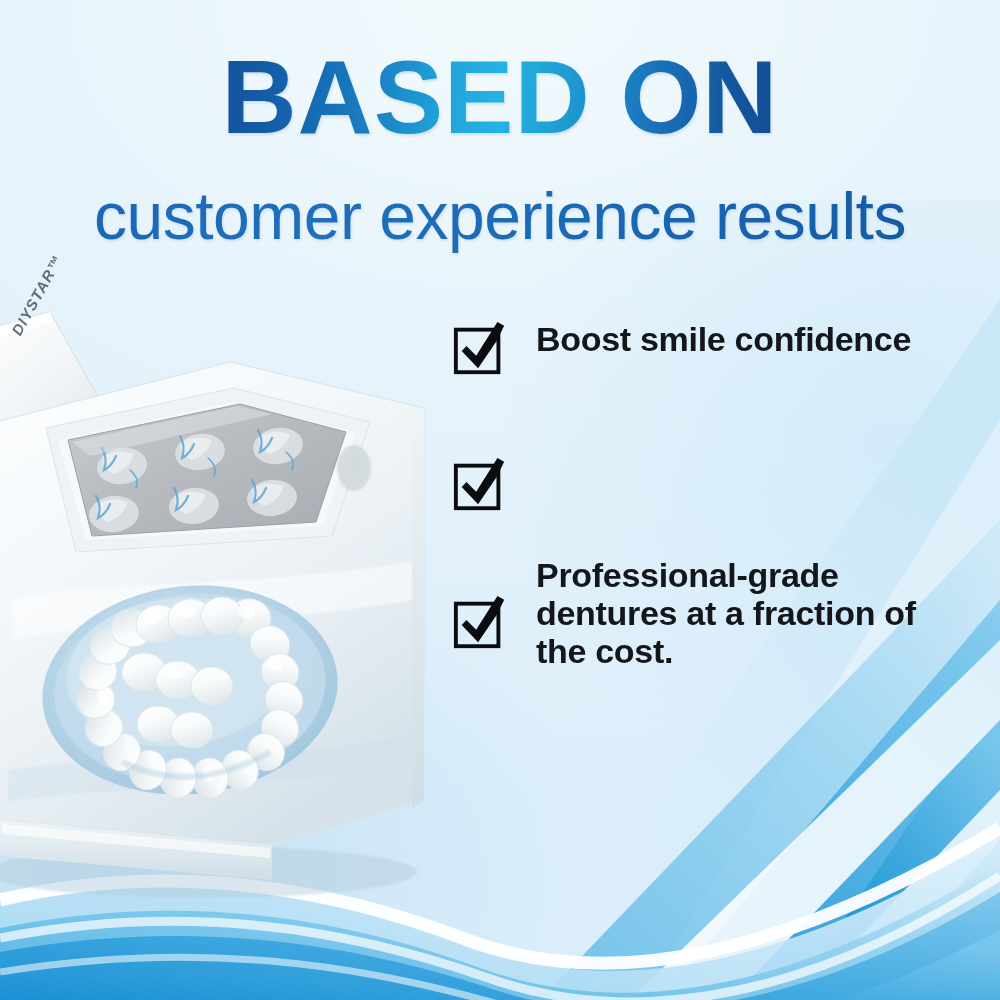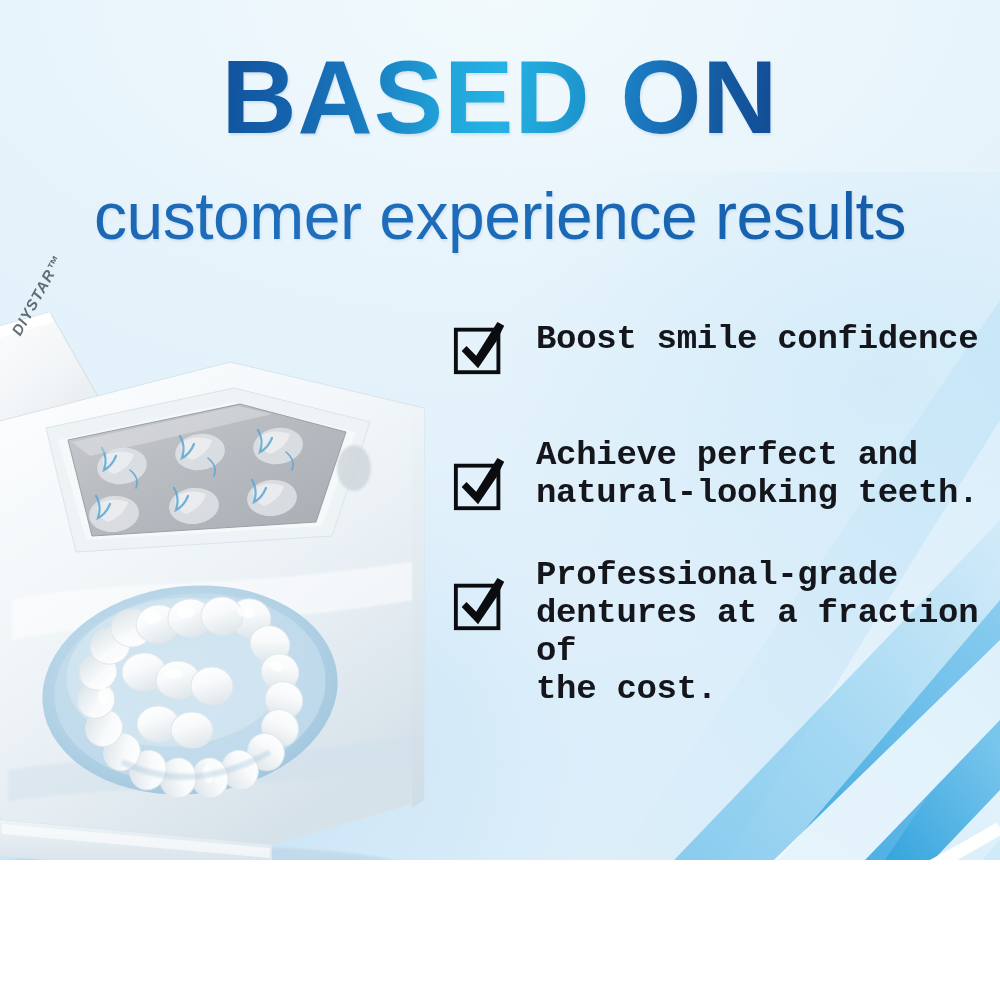--- a/index.html
+++ b/index.html
@@ -6,21 +6,21 @@
   * { margin:0; padding:0; box-sizing:border-box; }
   html, body {
     width:1000px; height:1000px;
     font-family:"Liberation Sans", sans-serif;
     overflow:hidden;
   }
 
   
   .poster {
     position:relative;
-    width:1000px; height:860px;
+    width:1000px; height:1000px;
     background:
       radial-gradient(ellipse 120% 80% at 50% 0%, #f2fafd 0%, #e6f3fb 45%, #dceefa 100%);
     overflow:hidden;
   }
 
   
   .bg-tint-left {
     position:absolute; left:-10%; bottom:-5%;
     width:70%; height:55%;
     background:radial-gradient(ellipse at 30% 70%, rgba(173,214,240,.55) 0%, rgba(173,214,240,0) 70%);
@@ -115,34 +115,34 @@
   .checkbox {
     flex:0 0 auto;
     width:58px; height:58px;
     position:relative;
     margin-right:26px;
     margin-top:2px;
   }
   .checkbox svg { display:block; width:100%; height:100%; overflow:visible; }
 
   .feature-text {
-    font-family:Liberation Mono, monospace;
+    font-family:Liberation Sans, sans-serif;
     font-weight:600;
     font-size:34px;
     line-height:1.12;
     color:#14161c;
     letter-spacing:-0.3px;
     padding-top:2px;
     white-space:pre-line;
   }
 
   
   .feature.f1 { margin-bottom:56px; }
   .feature.f2 { margin-bottom:40px; }
-  .feature.f3 { margin-bottom:30px; }
+  .feature.f3 { margin-bottom:30px;align-items:center; }
   .feature.f2 .checkbox, .feature.f3 .checkbox, .feature.f4 .checkbox { margin-top:22px; }
 </style>
 </head>
 <body>
 
 <div class="poster">
 
   <div class="bg-tint-left"></div>
   <div class="bg-tint-right"></div>
 
@@ -377,22 +377,20 @@
       <div class="feature-text">Boost smile confidence</div>
     </div>
 
     <div class="feature f2">
       <div class="checkbox">
         <svg viewBox="0 0 60 60">
           <rect x="4" y="10" width="44" height="44" fill="none" stroke="#0b0c0f" stroke-width="4"></rect>
           <path d="M10,32 L15,27 L25,37 L47,2 L54,6 L46,22 L27,50 Z" fill="#0b0c0f"></path>
         </svg>
       </div>
-      <div class="feature-text">Achieve perfect and
-natural-looking teeth.</div>
     </div>
 
     <div class="feature f3">
       <div class="checkbox">
         <svg viewBox="0 0 60 60">
           <rect x="4" y="10" width="44" height="44" fill="none" stroke="#0b0c0f" stroke-width="4"></rect>
           <path d="M10,32 L15,27 L25,37 L47,2 L54,6 L46,22 L27,50 Z" fill="#0b0c0f"></path>
         </svg>
       </div>
       <div class="feature-text">Professional-grade

